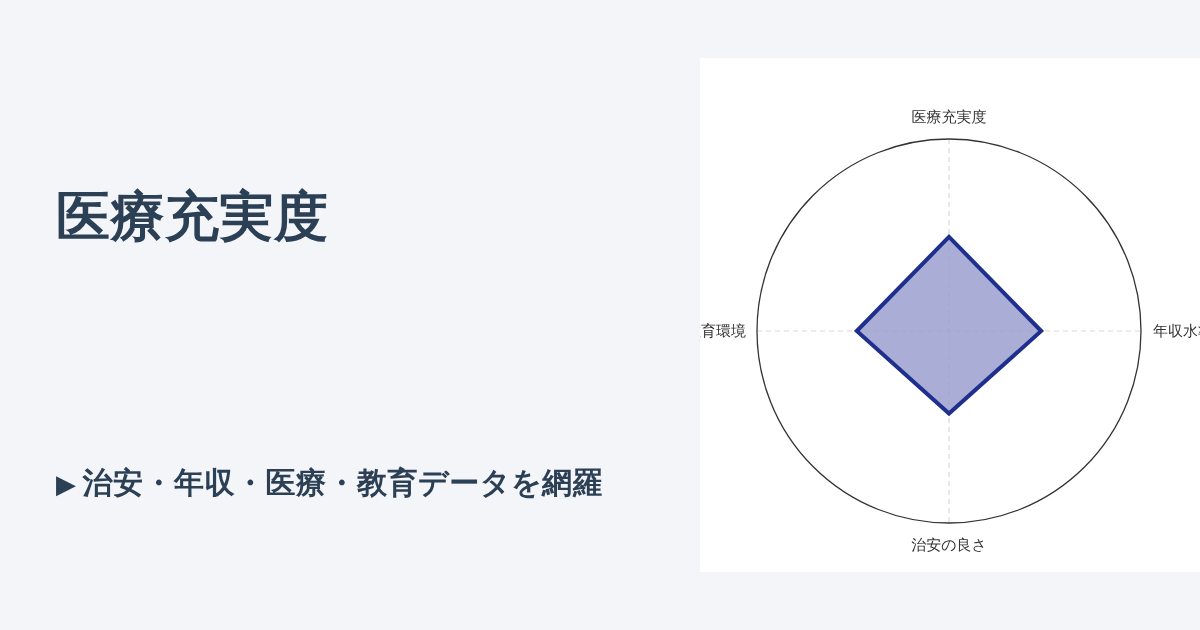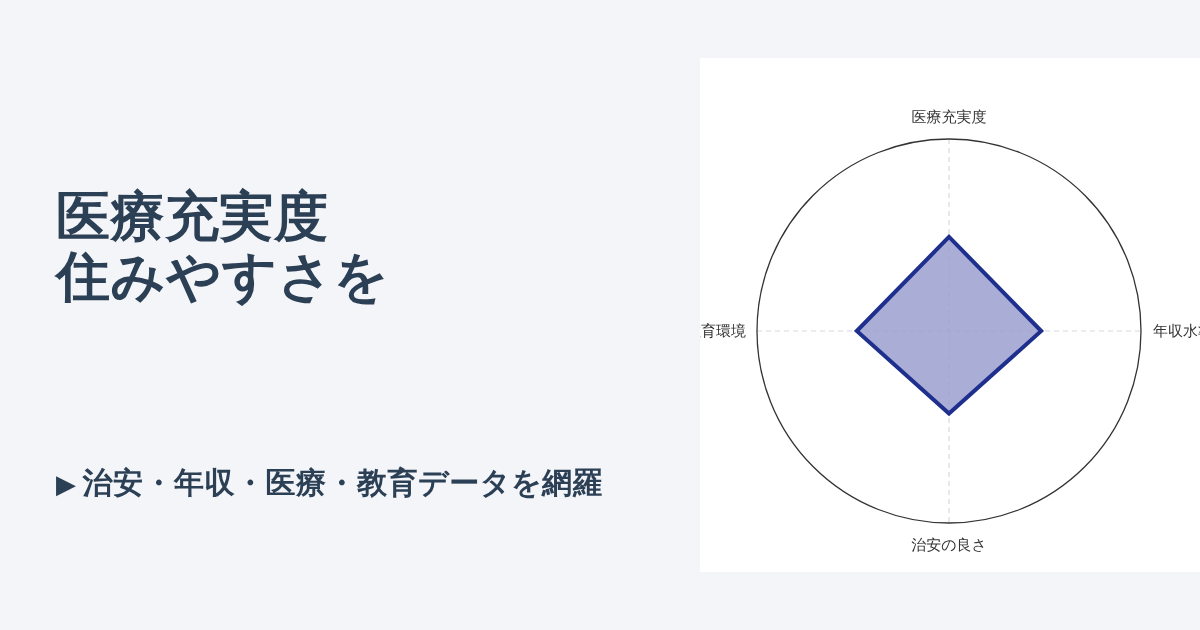--- a/index.html
+++ b/index.html
@@ -95,21 +95,20 @@
 </head>
 <body>
 
 <div id="page">
 
   <div id="left-panel">
 
 
     <div id="headline">
       <div class="hl-line hl-dark">医療充実度</div>
-      <div class="hl-line hl-dark">住みやすさを</div>
     </div>
 
     <div id="subtitle">
       <span class="tri">▶</span>
       <span>治安・年収・医療・教育データを網羅</span>
     </div>
   </div>
 
   <div id="chart-card">
 

